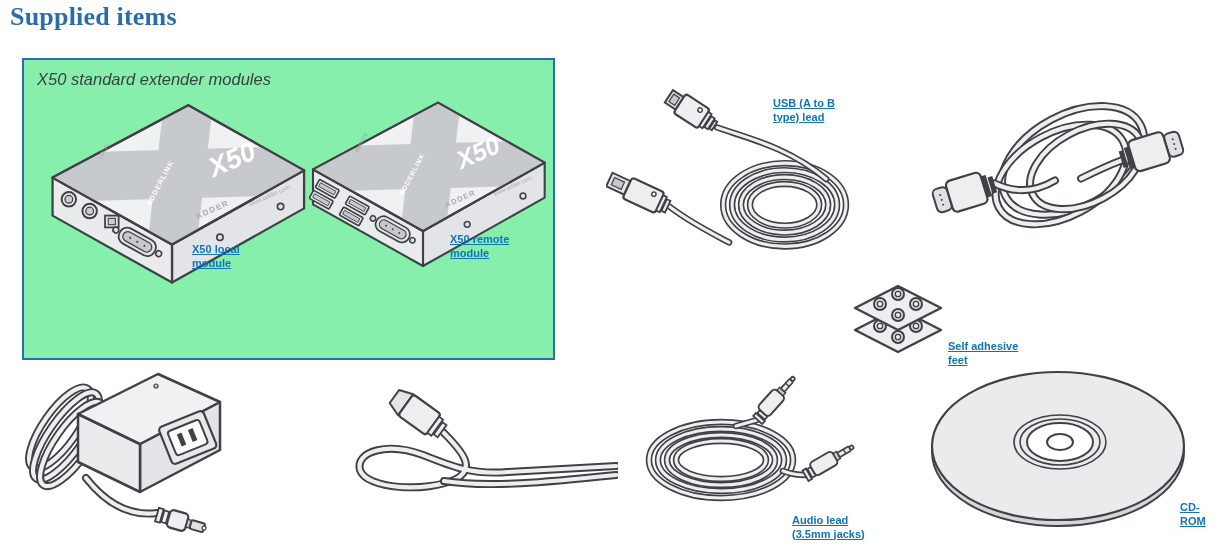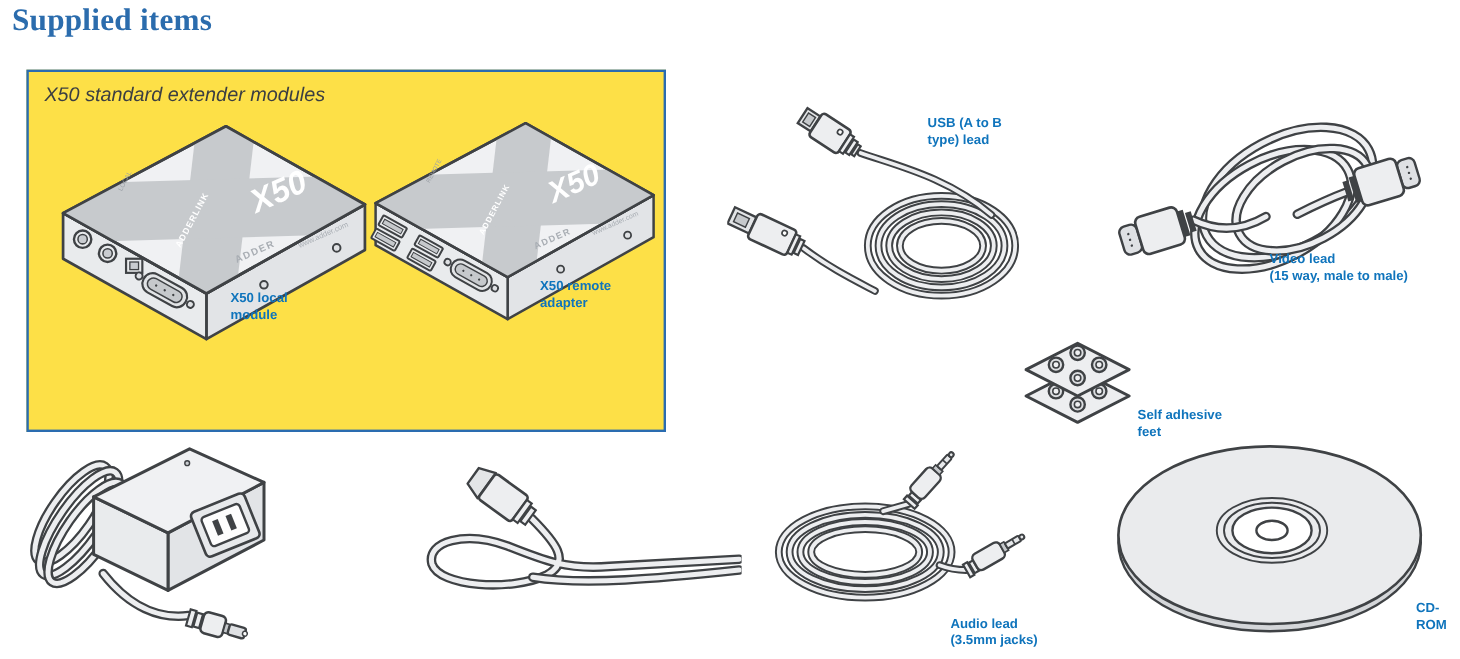--- a/index.html
+++ b/index.html
@@ -1,25 +1,25 @@
 <!DOCTYPE html>
 <html><head>
 <meta charset="utf-8">
 <style>
   html,body{margin:0;padding:0;background:#ffffff;}
   .page{position:relative;width:1217px;height:549px;background:#ffffff;overflow:hidden;
         font-family:"Liberation Sans",sans-serif;}
   .page-title{position:absolute;left:10px;top:2px;
         font:bold 26px/30px "Liberation Serif",serif;color:#2b6cad;letter-spacing:.2px;}
   .module-box{position:absolute;left:22px;top:58px;width:533px;height:302px;
-        border:2px solid #2a6cb0;box-sizing:border-box;background:#fde047;}
+        border:2px solid #2a6cb0;box-sizing:border-box;background:#86efac;}
   .box-heading{position:absolute;left:13px;top:9px;
         font:italic 500 16.5px/20px "Liberation Sans",sans-serif;color:#3b3e42;}
   .lbl{position:absolute;color:#0f74bc;font:bold 11px/13.5px "Liberation Sans",sans-serif;
-        white-space:pre-line;}
+        white-space:pre-line;text-decoration:underline;}
   .ill{position:absolute;}
   
   .cd{fill:none;stroke:#3f4245;stroke-width:8;stroke-linecap:round;}
   .cl{fill:none;stroke:#edeef0;stroke-width:4.2;stroke-linecap:round;}
   .cd2{fill:none;stroke:#3f4245;stroke-width:6.5;stroke-linecap:round;}
   .cl2{fill:none;stroke:#edeef0;stroke-width:3.2;stroke-linecap:round;}
   svg{display:block;}
   svg text{font-family:"Liberation Sans",sans-serif;}
 </style>
 </head>
@@ -118,21 +118,21 @@
       </g>
       <g>
         <circle cx="203" cy="154" r="3.5" fill="#dfe1e4" stroke="#3f4245" stroke-width="1.8"></circle>
         <circle cx="270" cy="120" r="3.5" fill="#dfe1e4" stroke="#3f4245" stroke-width="1.8"></circle>
       </g>
     </svg>
 
     <div class="lbl" style="left:168px;top:183px">X50 local
 module</div>
     <div class="lbl" style="left:426px;top:173px">X50 remote
-adapter</div>
+module</div>
   </div>
 
   <svg class="ill" style="left:606px;top:78px" width="268" height="213" viewBox="0 0 270 215">
     <g>
       <ellipse class="cd2" cx="180" cy="128" rx="62" ry="42"></ellipse>
         <ellipse class="cl2" cx="180" cy="128" rx="62" ry="42"></ellipse>
       <ellipse class="cd2" cx="180" cy="128" rx="53" ry="35"></ellipse>
         <ellipse class="cl2" cx="180" cy="128" rx="53" ry="35"></ellipse>
       <ellipse class="cd2" cx="180" cy="128" rx="44" ry="28"></ellipse>
         <ellipse class="cl2" cx="180" cy="128" rx="44" ry="28"></ellipse>
@@ -189,22 +189,20 @@
     <g transform="translate(262,75) rotate(163)">
       <rect x="0" y="4" width="15" height="24" rx="5" fill="#dfe1e4" stroke="#3f4245" stroke-width="2"></rect>
       <circle cx="7" cy="11" r="1" fill="#3f4245"></circle>
         <circle cx="7" cy="16" r="1" fill="#3f4245"></circle>
         <circle cx="7" cy="21" r="1" fill="#3f4245"></circle>
       <rect x="15" y="0" width="36" height="32" rx="5" fill="#edeef0" stroke="#3f4245" stroke-width="2.2"></rect>
       <rect x="51" y="5" width="5" height="22" fill="#3f4245"></rect>
       <rect x="57" y="8" width="5" height="17" fill="#3f4245"></rect>
     </g>
   </svg>
-  <div class="lbl" style="left:1058px;top:210px">Video lead
-(15 way, male to male)</div>
 
   <svg class="ill" style="left:853px;top:284px" width="92" height="78" viewBox="0 0 92 78">
     <polygon points="45,24 88,46 45,68 2,46" fill="#edeef0" stroke="#3f4245" stroke-width="2.4" stroke-linejoin="round"></polygon>
     <g>
       <circle cx="27" cy="42" r="6" fill="#dcdee1" stroke="#3f4245" stroke-width="2"></circle>
         <circle cx="27" cy="42" r="2.7" fill="#eff0f2" stroke="#3f4245" stroke-width="1.3"></circle>
       <circle cx="63" cy="42" r="6" fill="#dcdee1" stroke="#3f4245" stroke-width="2"></circle>
         <circle cx="63" cy="42" r="2.7" fill="#eff0f2" stroke="#3f4245" stroke-width="1.3"></circle>
       <circle cx="45" cy="53" r="6" fill="#dcdee1" stroke="#3f4245" stroke-width="2"></circle>
         <circle cx="45" cy="53" r="2.7" fill="#eff0f2" stroke="#3f4245" stroke-width="1.3"></circle>

